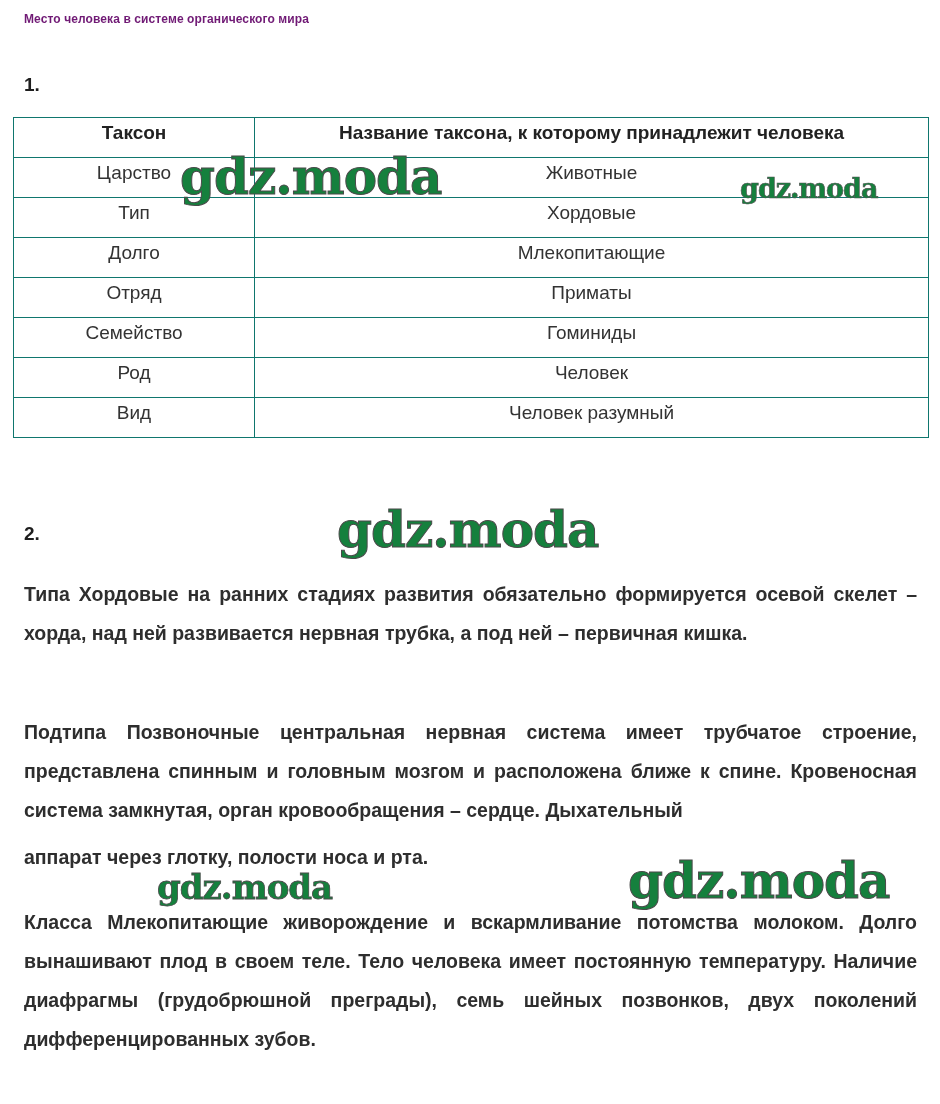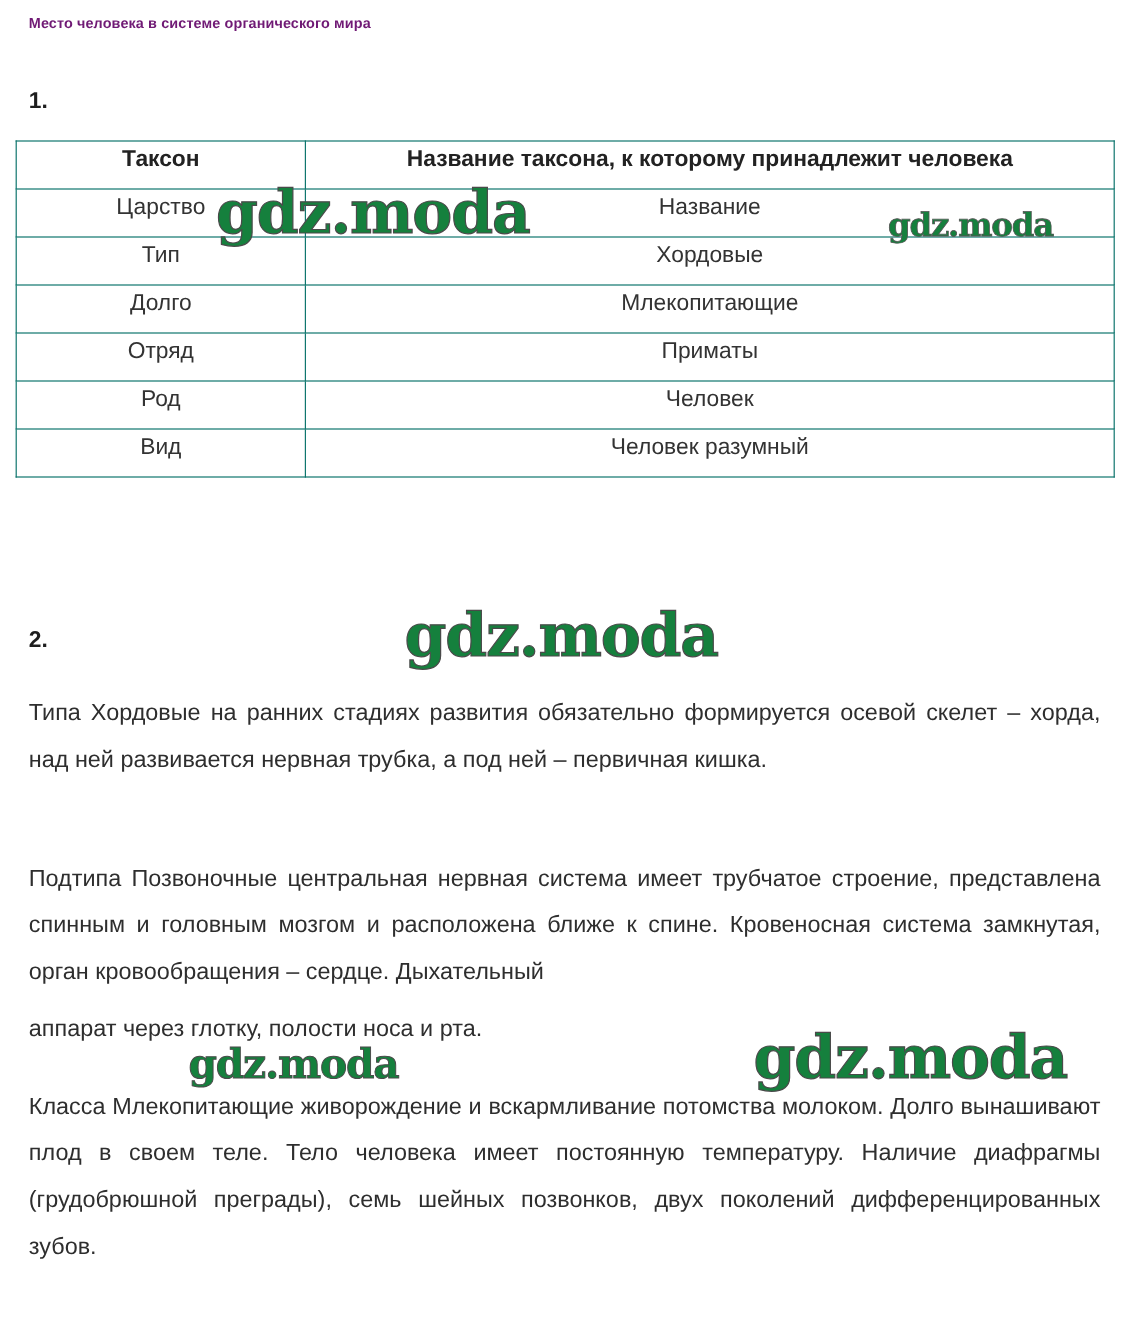--- a/index.html
+++ b/index.html
@@ -68,20 +68,21 @@
 
     .para {
       position: absolute;
       left: 24px;
       width: 893px;
       font-size: 19.5px;
       line-height: 39px;
       text-align: justify;
       color: #2e2e2e;
       margin: 0;
+      font-weight: bold;
     }
     .p1 { top: 575px; }
     .p2 { top: 713px; }
     .p3 { top: 903px; }
     .p2 .last-line {
       display: block;
       margin-top: 8px;
       text-align: left;
     }
 
@@ -120,33 +121,37 @@
     </colgroup>
   <thead>
     <tr>
       <th>Таксон</th>
       <th>Название таксона, к которому принадлежит человека</th>
     </tr>
   </thead>
   <tbody>
     <tr>
       <td>Царство</td>
-      <td>Название</td>
+      <td>Животные</td>
     </tr>
     <tr>
       <td>Тип</td>
       <td>Хордовые</td>
     </tr>
     <tr>
       <td>Долго</td>
       <td>Млекопитающие</td>
     </tr>
     <tr>
       <td>Отряд</td>
       <td>Приматы</td>
+    </tr>
+    <tr>
+      <td>Семейство</td>
+      <td>Гоминиды</td>
     </tr>
     <tr>
       <td>Род</td>
       <td>Человек</td>
     </tr>
     <tr>
       <td>Вид</td>
       <td>Человек разумный</td>
     </tr>
   </tbody>

